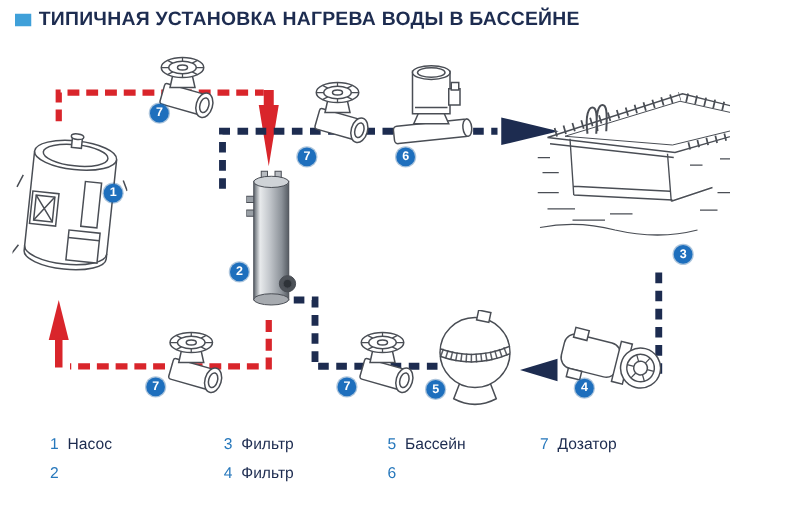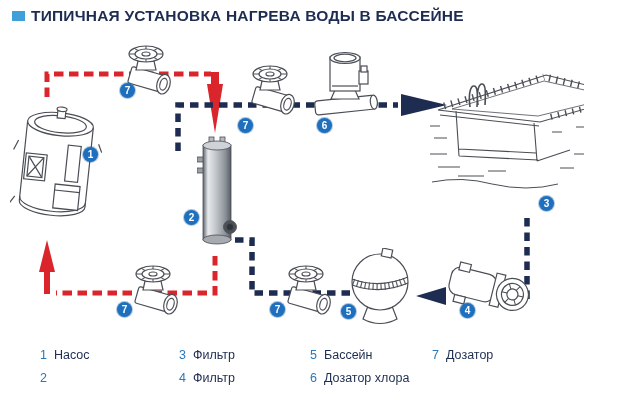--- a/index.html
+++ b/index.html
@@ -244,21 +244,20 @@
         <span class="llab">Фильтр</span>
       </div>
     </div>
     <div class="lcol">
       <div class="litem">
         <span class="lnum">5</span>
         <span class="llab">Бассейн</span>
       </div>
       <div class="litem">
         <span class="lnum">6</span>
-        <span class="llab">Дозатор хлора</span>
       </div>
     </div>
     <div class="lcol">
       <div class="litem">
         <span class="lnum">7</span>
         <span class="llab">Дозатор</span>
       </div>
     </div>
   </div>
 

